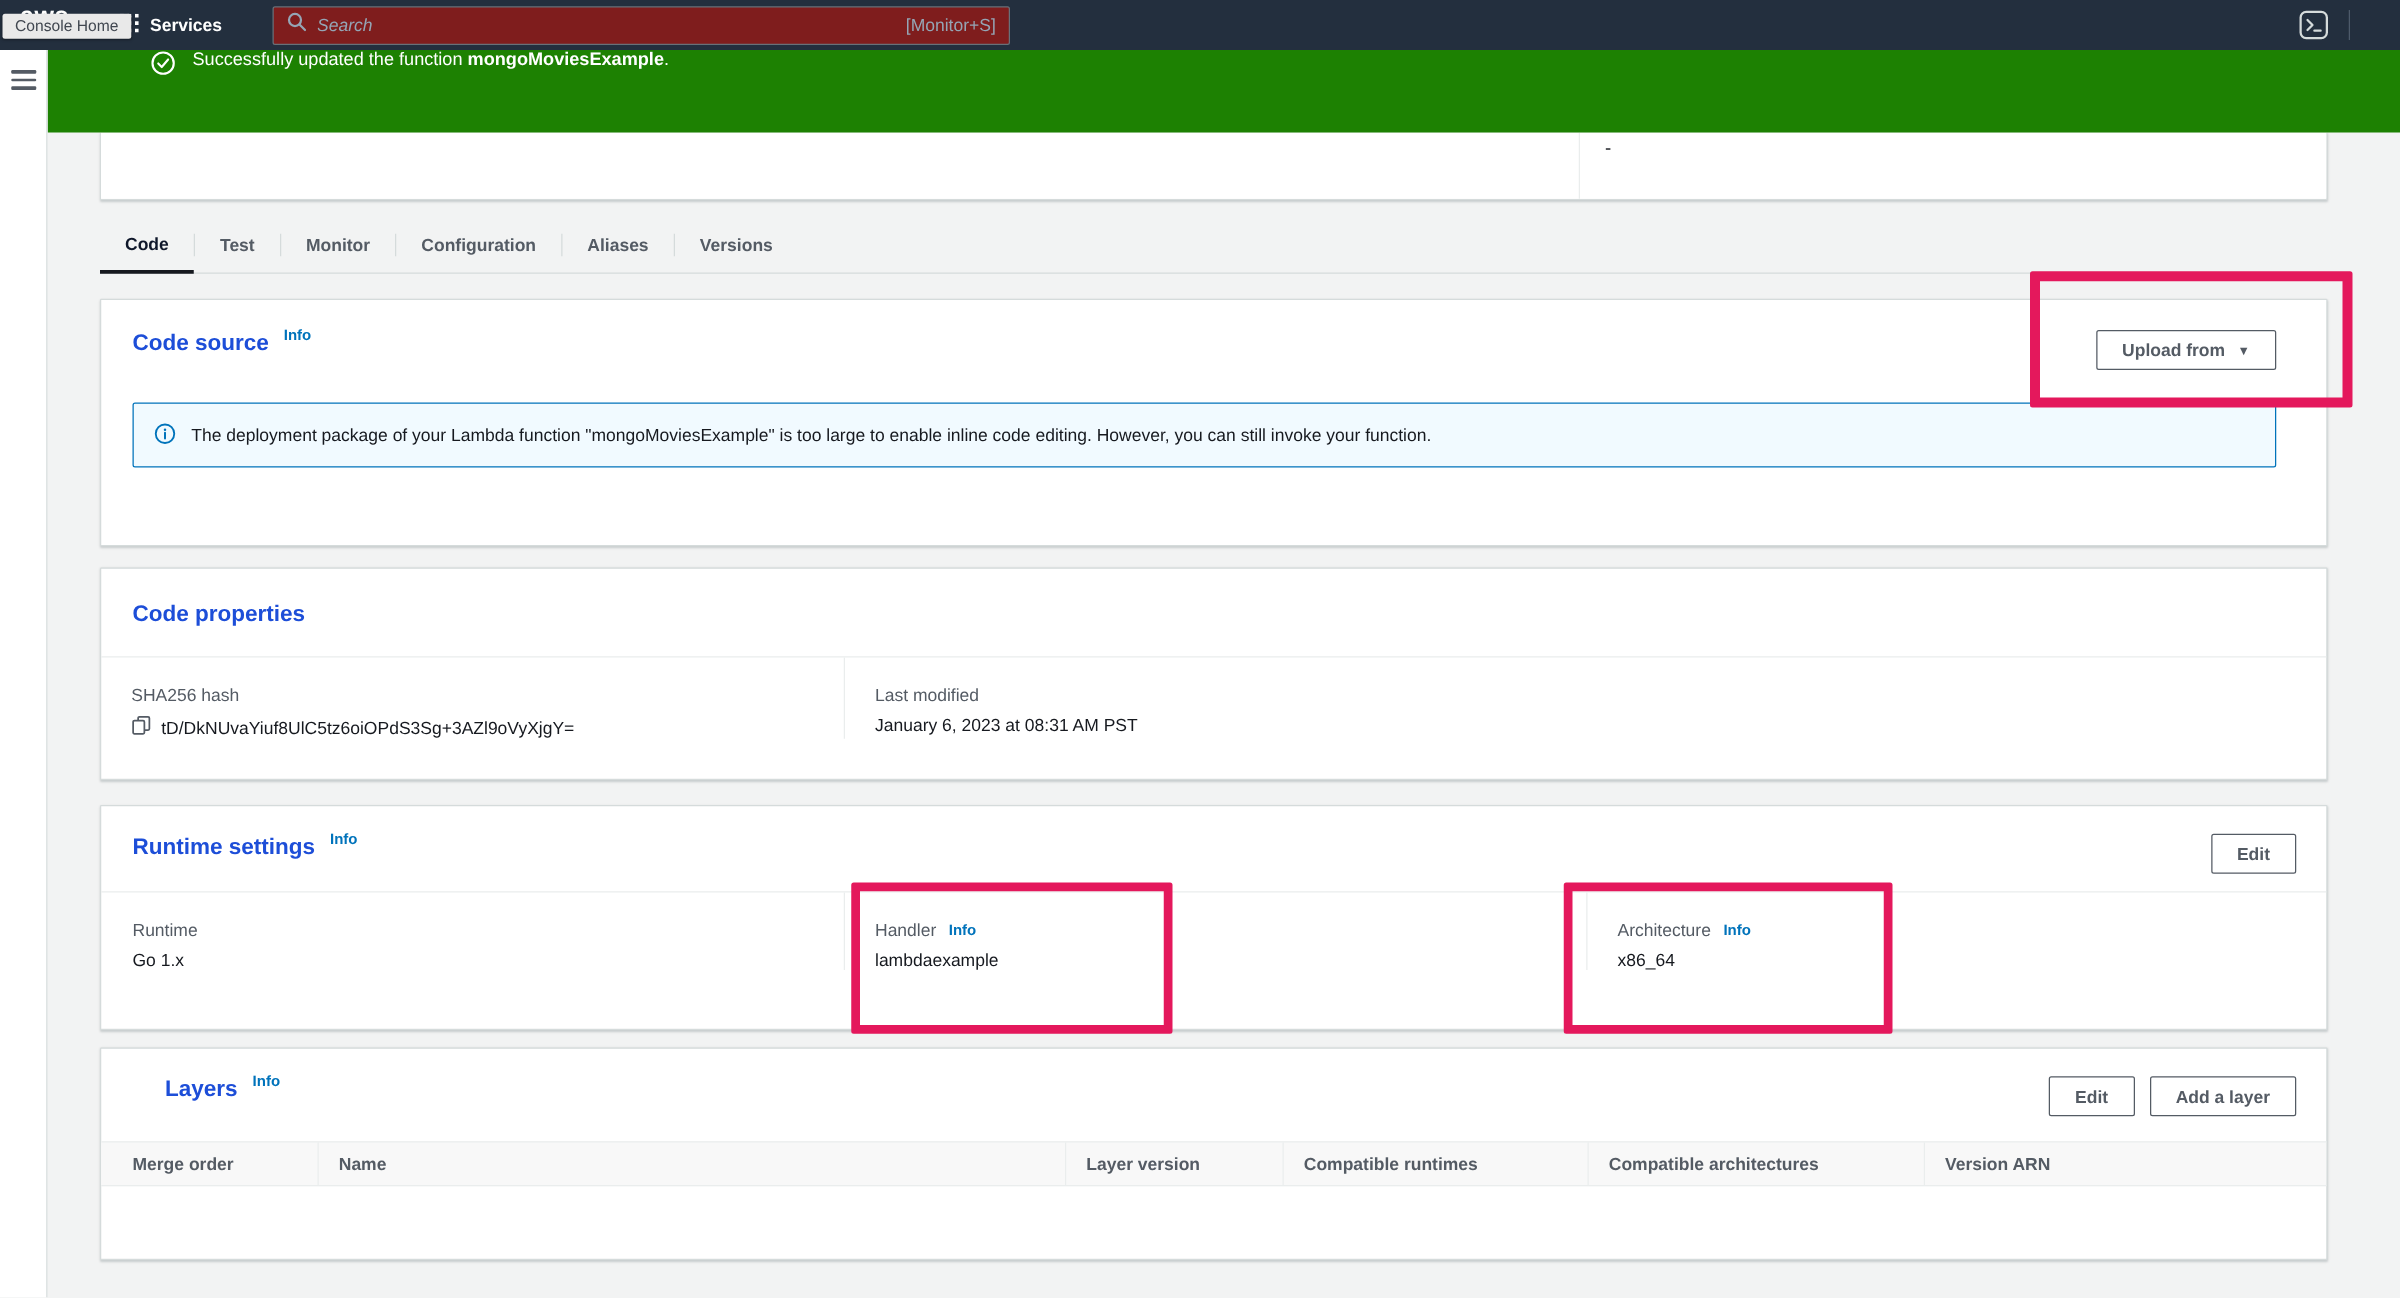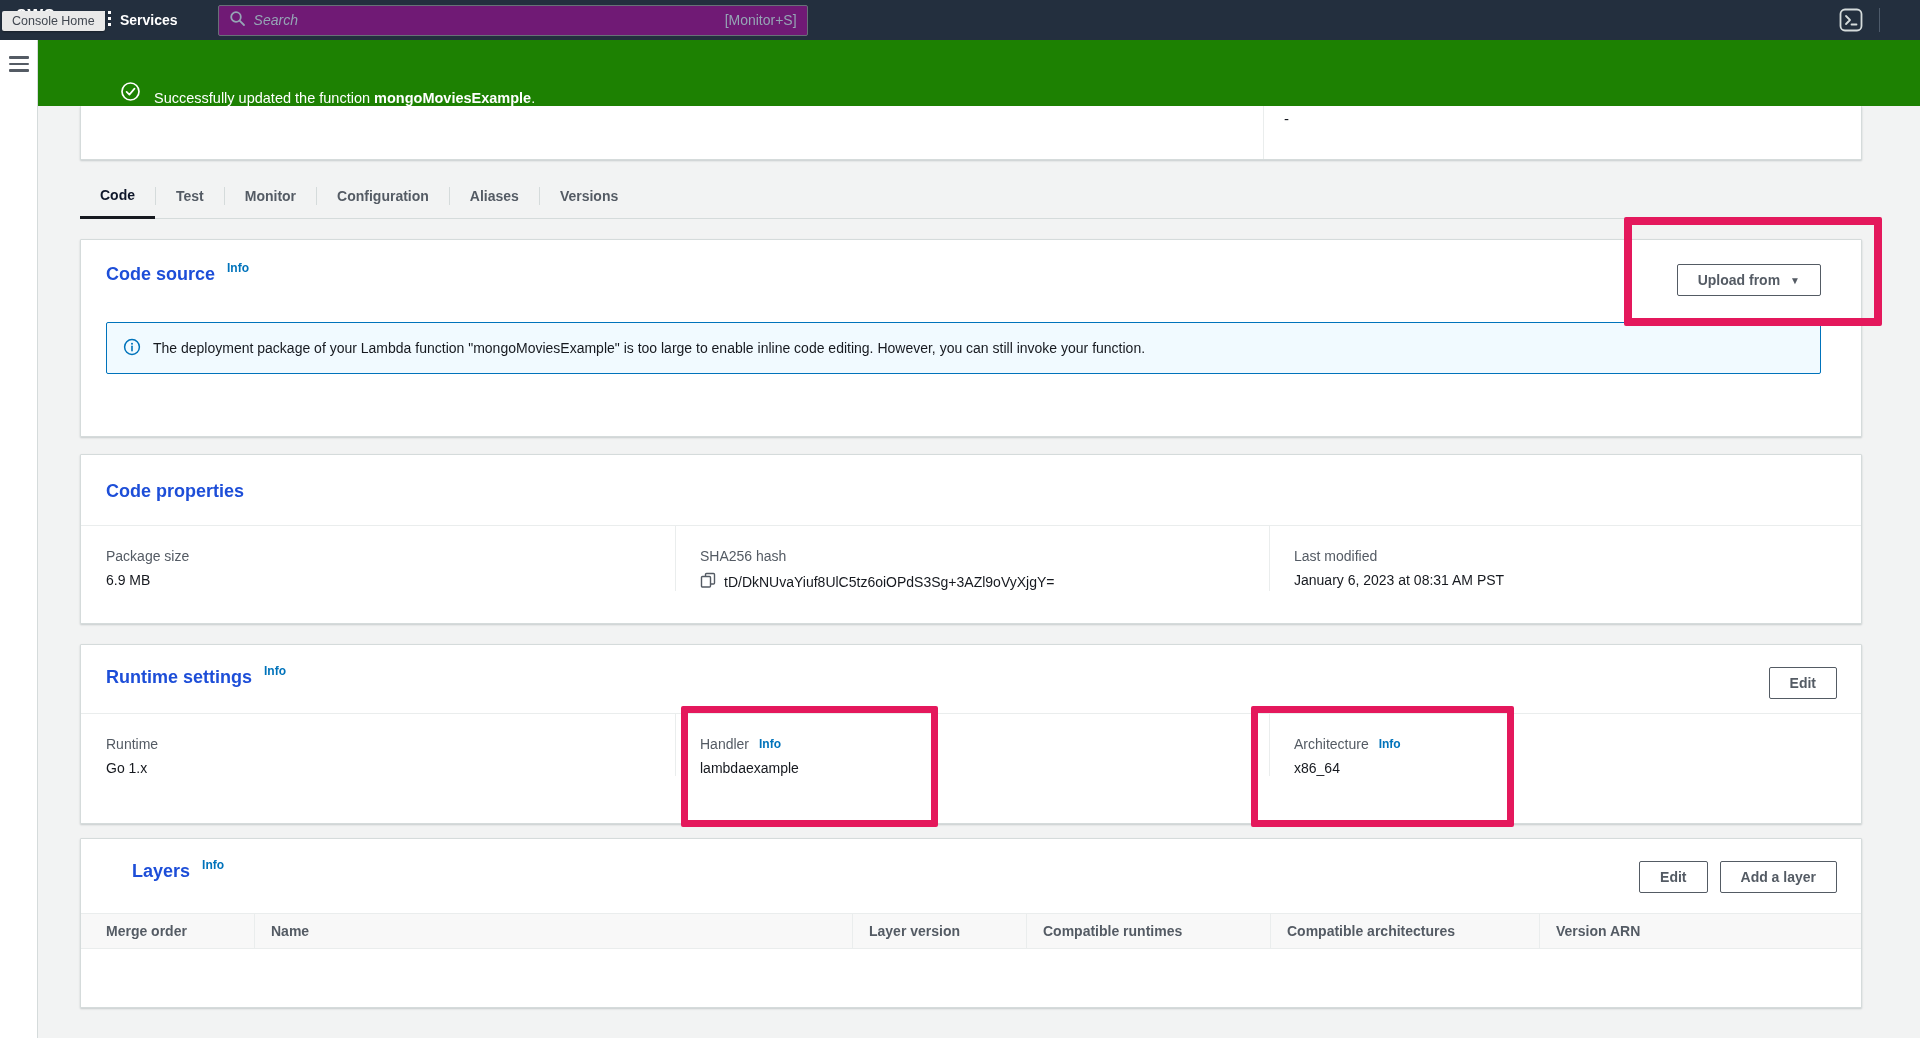--- a/index.html
+++ b/index.html
@@ -18,36 +18,36 @@
   .tooltip{
     position:absolute; left:2px; top:11px; z-index:3;
     background:#e9e9e9; color:#414750; font-size:12.5px; padding:3px 10px;
     border-radius:2px; box-shadow:0 1px 2px rgba(0,0,0,.35); white-space:nowrap;
   }
   .services{ display:flex; align-items:center; gap:9px; margin-left:96px;
     background:none; border:none; color:#fff; font-family:inherit;
     font-size:14px; font-weight:700; cursor:pointer; height:40px;}
   .searchbox{
     margin-left:40px; width:590px; height:31px; display:flex; align-items:center;
-    background:#701a75; border:1px solid #687078; border-radius:2px; padding:0 10px; gap:8px;
+    background:#7f1d1d; border:1px solid #687078; border-radius:2px; padding:0 10px; gap:8px;
   }
   .searchbox input{
     flex:1; background:transparent; border:none; outline:none;
     color:#d8dee6; font-size:14px; font-family:inherit;
   }
   .searchbox input::placeholder{ color:#95a5b5; font-style:italic; }
   .shortcut{ color:#95a5b5; font-size:14px; }
   .nav-right{ margin-left:auto; display:flex; align-items:center; gap:16px; margin-right:40px; }
   .cloudshell-btn{ background:none; border:none; cursor:pointer; display:flex; }
   .nav-divider{ width:1px; height:24px; background:#4d5a6a; }
 
   
   .flashbar{
     position:absolute; left:38px; top:40px; width:1882px; height:66px;
-    background:#1d8102; color:#fff; display:flex; align-items:flex-end;
+    background:#1d8102; color:#fff; display:flex; align-items:flex-start;
     padding-left:82px; gap:13px; z-index:5;
   }
   .flash-text{ font-size:14.5px; }
   .flash-text b{ font-weight:700; }
 
   
   .sidenav{
     position:absolute; left:0; top:40px; width:38px; height:998px;
     background:#fff; border-right:1px solid #d5dbdb; z-index:6;
   }
@@ -248,24 +248,20 @@
       </div>
       <div class="anno anno-upload"></div>
     </section>
 
     <section class="card code-props">
       <div class="head">
         <h2 class="sec-title">Code properties</h2>
       </div>
       <hr class="h-divider">
       <div class="field-grid">
-        <div class="field-cell first">
-          <div class="f-label">Package size</div>
-          <div class="f-value">6.9 MB</div>
-        </div>
         <div class="field-cell">
           <div class="f-label">SHA256 hash</div>
           <div class="f-value">
             <span>
               <svg width="16" height="16" viewBox="0 0 16 16" fill="none">
                 <rect x="5.5" y="1.5" width="9" height="10.5" rx="1" stroke="#545b64" stroke-width="1.4"></rect>
                 <rect x="1.5" y="4.5" width="9" height="10.5" rx="1" stroke="#545b64" stroke-width="1.4" fill="#ffffff"></rect>
               </svg>
             </span>
             <span>tD/DkNUvaYiuf8UlC5tz6oiOPdS3Sg+3AZl9oVyXjgY=</span>

